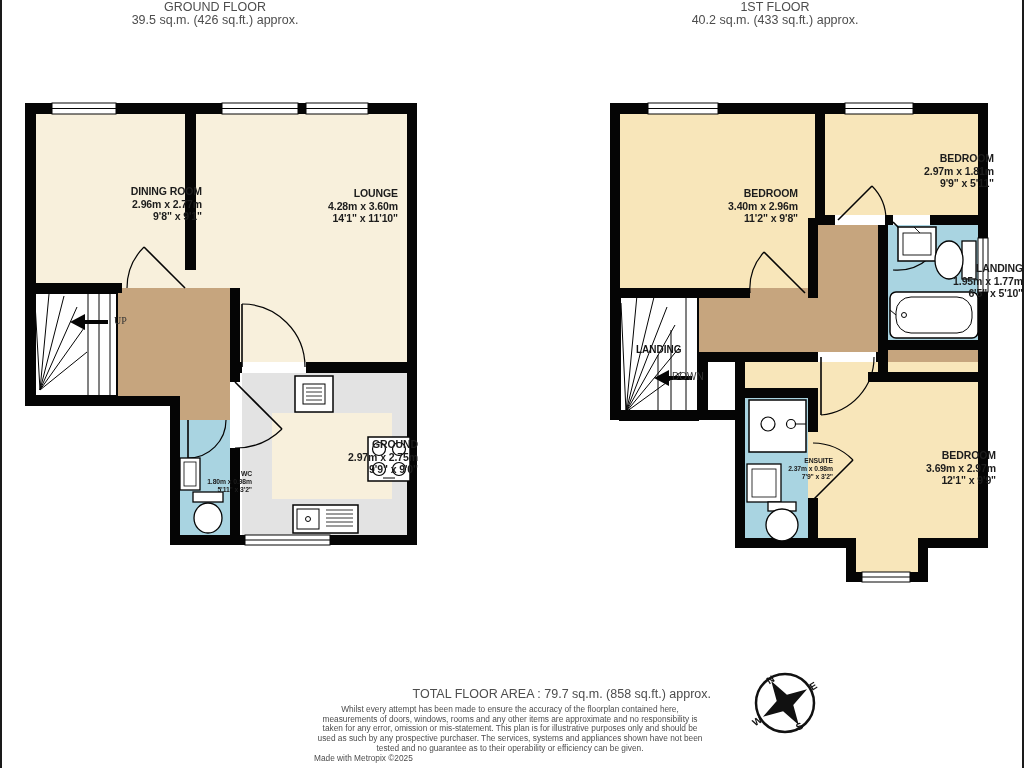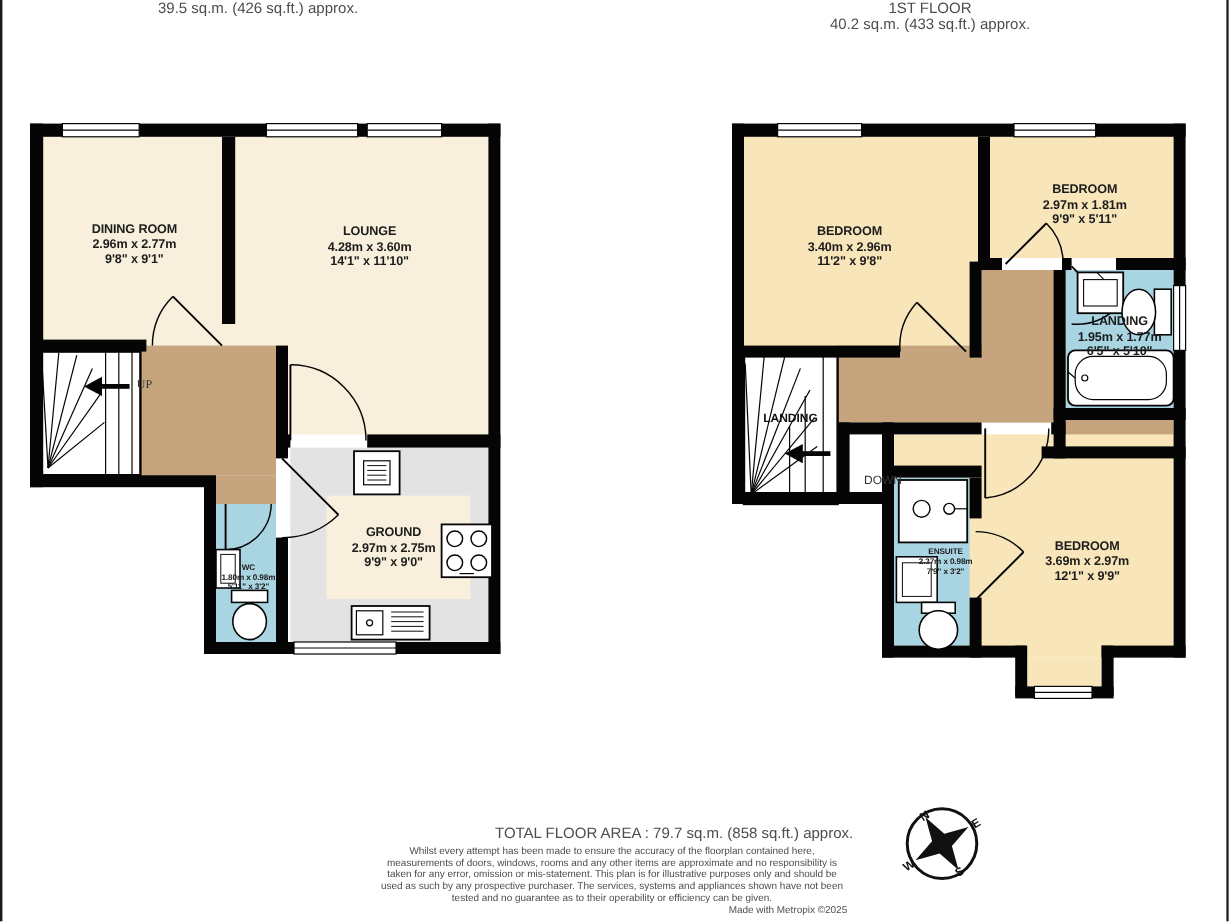--- a/index.html
+++ b/index.html
@@ -1,31 +1,31 @@
 <!DOCTYPE html>
 <html><head>
 <meta charset="utf-8">
 <style>
   html,body{margin:0;padding:0;}
   body{width:1024px;height:768px;background:#ffffff;position:relative;overflow:hidden;
        font-family:"Liberation Sans", sans-serif;}
   #plan{position:absolute;left:0;top:0;width:1024px;height:768px;}
   svg{position:absolute;left:0;top:0;}
   .hdr{position:absolute;width:300px;text-align:center;color:#4d4d4d;font-size:12.5px;line-height:13px;}
-  .room-label{position:absolute;width:180px;text-align:center;color:#1c1c1c;
+  .room-label{position:absolute;width:180px;text-align:right;color:#1c1c1c;
               font-size:10.5px;font-weight:700;line-height:12.5px;letter-spacing:-0.1px;}
   .room-label span{display:block;}
   .room-label.small{width:90px;font-size:6.8px;line-height:8px;}
   .stair-text{position:absolute;color:#333;font-size:10px;line-height:10px;}
   .stair-text.bold{font-weight:700;color:#111;}
   .footer-total{position:absolute;left:311px;top:687px;width:400px;text-align:right;
                 color:#4d4d4d;font-size:12.5px;line-height:14px;}
   .footer-disc{position:absolute;left:314px;top:705px;width:392px;text-align:center;
                color:#4d4d4d;font-size:8.3px;line-height:9.7px;}
-  .footer-credit{position:absolute;left:314px;top:754px;width:392px;text-align:right;
+  .footer-credit{position:absolute;left:314px;top:754px;width:392px;text-align:left;
                color:#4d4d4d;font-size:8.3px;line-height:9.7px;}
 </style>
 </head>
 <body>
 
 <div id="plan">
 
 <svg width="1024" height="768" viewBox="0 0 1024 768">
 
   <g>
@@ -264,20 +264,21 @@
         <text x="785" y="679">N</text>
         <text x="818" y="707">E</text>
         <text x="785" y="734">S</text>
         <text x="752" y="707">W</text>
       </g>
     </g>
   </g>
 </svg>
 
 <div class="hdr" style="left:65px;top:1px;">
+  <div>GROUND FLOOR</div>
   <div>39.5 sq.m. (426 sq.ft.) approx.</div>
 </div>
 <div class="hdr" style="left:625px;top:1px;">
   <div>1ST FLOOR</div>
   <div>40.2 sq.m. (433 sq.ft.) approx.</div>
 </div>
 
 <div class="room-label" style="left:22px;top:185px;">
   <span>DINING ROOM</span>
   <span>2.96m x 2.77m</span>
@@ -320,19 +321,19 @@
   <span>7'9" x 3'2"</span>
 </div>
 <div class="room-label" style="left:816px;top:449px;">
   <span>BEDROOM</span>
   <span>3.69m x 2.97m</span>
   <span>12'1" x 9'9"</span>
 </div>
 
 <div class="stair-text" style="left:114px;top:316px;font-family:Liberation Serif, serif;">UP</div>
 <div class="stair-text bold" style="left:636px;top:345px;text-align:right;">LANDING</div>
-<div class="stair-text" style="left:720px;top:372px;margin-top:24px;">DOWN</div>
+<div class="stair-text" style="left:672px;top:372px;">DOWN</div>
 
 <div class="footer-total">TOTAL FLOOR AREA : 79.7 sq.m. (858 sq.ft.) approx.</div>
 <div class="footer-disc">Whilst every attempt has been made to ensure the accuracy of the floorplan contained here, measurements of doors, windows, rooms and any other items are approximate and no responsibility is taken for any error, omission or mis-statement. This plan is for illustrative purposes only and should be used as such by any prospective purchaser. The services, systems and appliances shown have not been tested and no guarantee as to their operability or efficiency can be given.</div>
 <div class="footer-credit">Made with Metropix ©2025</div>
 
 </div>
 
 </body></html>

